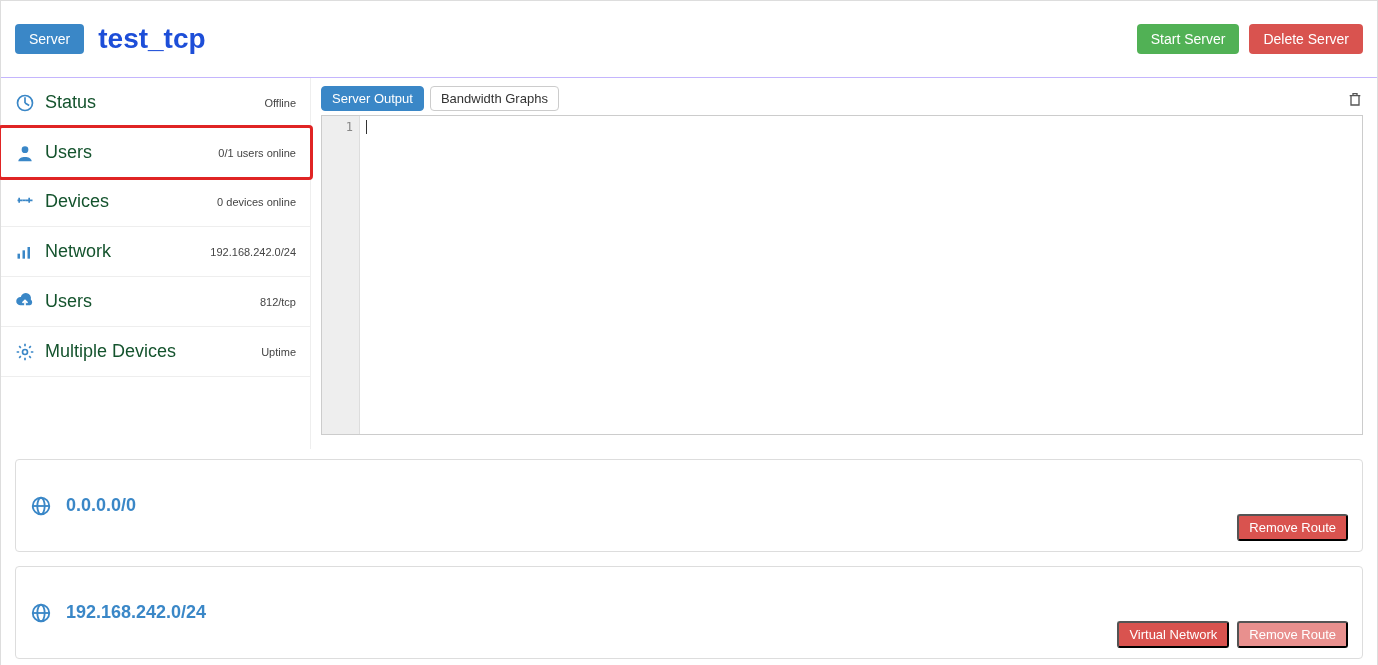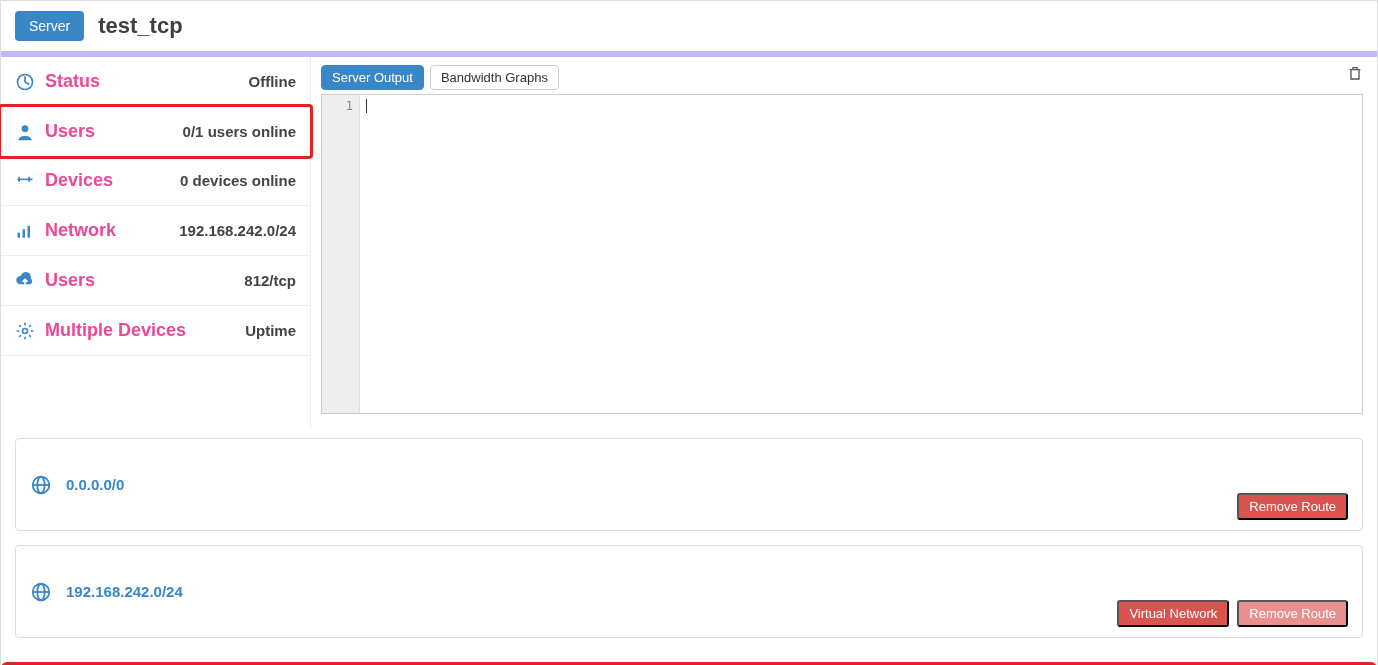--- a/index.html
+++ b/index.html
@@ -10,22 +10,22 @@
     font-size: 14px;
     width: 1378px;
   }
   .outer {
     border: 1px solid #ddd;
     margin: 0;
   }
   .header-bar {
     display: flex;
     align-items: center;
-    padding: 10px 14px;
-    border-bottom: 6px solid #c4b5fd;
+    padding: 22px 14px;
+    border-bottom: 1px solid #c4b5fd;
   }
   .btn {
     border: none;
     border-radius: 4px;
     padding: 7px 14px;
     font-size: 14px;
     cursor: pointer;
     color: #fff;
   }
   .btn-blue { background: #3a87c7; }
@@ -39,23 +39,23 @@
     border-radius: 3px;
   }
   .btn-red-disabled {
     background: #e8908e;
     color: #fff;
     font-size: 13px;
     padding: 4px 10px;
     border-radius: 3px;
   }
   .server-name {
-    font-size: 22px;
+    font-size: 28px;
     font-weight: 700;
-    color: #404040;
+    color: #1d4ed8;
     margin-left: 14px;
   }
   .header-actions { margin-left: auto; display: flex; gap: 10px; }
   .body-row { display: flex; }
   .sidebar {
     width: 310px;
     border-right: 1px solid #eee;
   }
   .stat-row {
     display: flex;
@@ -64,44 +64,44 @@
     padding: 14px 14px;
     border-bottom: 1px solid #eee;
   }
   .stat-left {
     display: flex;
     align-items: center;
     gap: 10px;
   }
   .stat-label {
     font-size: 18px;
-    font-weight: 700;
-    color: #ec4899;
+    font-weight: 400;
+    color: #14532d;
   }
   .stat-value {
-    font-size: 15px;
-    font-weight: 700;
+    font-size: 11px;
+    font-weight: 400;
     color: #444;
   }
   .highlight-red {
     border: 3px solid #e02424;
     border-radius: 4px;
     margin: -3px;
     position: relative;
     z-index: 2;
   }
   .icon-blue { color: #3a87c7; fill: #3a87c7; }
   .main {
     flex: 1;
     padding: 8px 14px 14px 10px;
     position: relative;
   }
   .tabs-row {
     display: flex;
-    align-items: flex-start;
+    align-items: center;
     gap: 6px;
     margin-bottom: 2px;
   }
   .tab {
     padding: 4px 10px;
     border: 1px solid #ccc;
     border-radius: 4px;
     font-size: 13px;
     cursor: pointer;
     background: #fff;
@@ -157,21 +157,21 @@
     display: flex;
     align-items: center;
     background: #fff;
   }
   .route-left {
     display: flex;
     align-items: center;
     gap: 14px;
   }
   .route-title {
-    font-size: 15px;
+    font-size: 18px;
     font-weight: 700;
     color: #3a87c7;
   }
   .route-actions {
     margin-left: auto;
     display: flex;
     gap: 8px;
     align-items: center;
     margin-top: 44px;
   }
@@ -190,20 +190,24 @@
   svg { display: block; }
 </style>
 </head>
 <body>
 
 <div class="outer">
 
   <div class="header-bar">
     <button class="btn btn-blue">Server</button>
     <div class="server-name">test_tcp</div>
+    <div class="header-actions">
+      <button class="btn btn-green">Start Server</button>
+      <button class="btn btn-red">Delete Server</button>
+    </div>
   </div>
 
   <div class="body-row">
 
     <div class="sidebar">
 
       <div class="stat-row">
         <div class="stat-left">
           <span>
             <svg width="20" height="20" viewBox="0 0 24 24" class="icon-blue">

